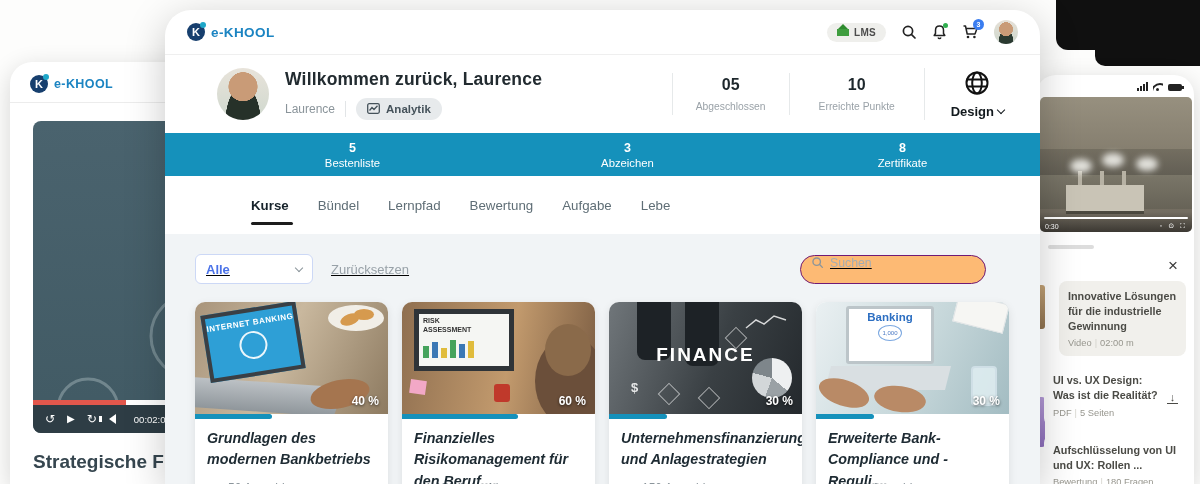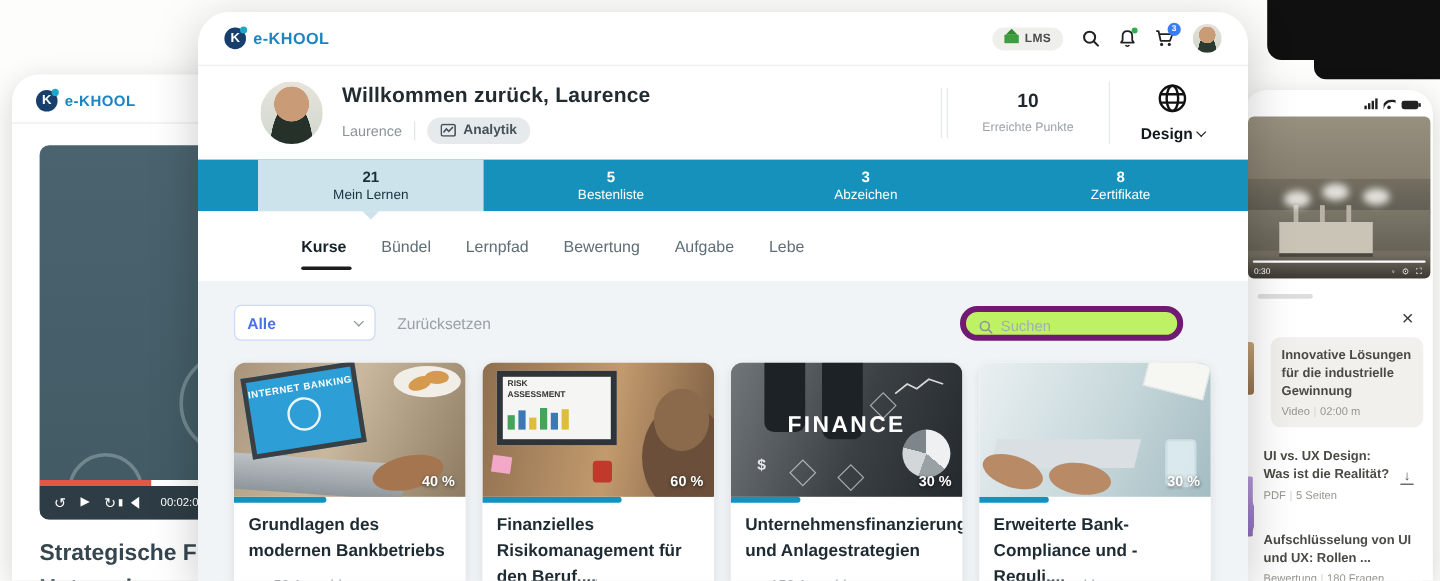--- a/index.html
+++ b/index.html
@@ -151,42 +151,42 @@
     border-left:7px solid transparent; border-right:7px solid transparent; border-top:7px solid #cde3ec; }
   
   .mp-subtabs { height:58px; flex:0 0 58px; display:flex; align-items:center; gap:29px;
     padding-left:86px; background:#fff; }
   .subtab { font-size:13.3px; color:#5f6e76; cursor:pointer; padding-bottom:0; }
   .subtab.active { color:#16222a; font-weight:700; position:relative; }
   .subtab.active:after { content:""; position:absolute; left:0; right:-4px; bottom:-12px; height:3px;
     background:#1c1c1c; border-radius:2px; }
   
   .mp-content { flex:1; background:#f1f4f6; padding:20px 26px 0 30px; }
-  .filter-row { display:flex; align-items:center; }
+  .filter-row { display:flex; align-items:center;text-decoration:underline; }
   .select { width:118px; height:30px; background:#fff; border:1.5px solid #ccd8f6; border-radius:6px;
     display:flex; align-items:center; padding:0 10px; cursor:pointer; }
   .select-val { font-size:13px; font-weight:700; color:#4a72e8; }
   .select .chev { margin-left:auto; border-color:#8a949a; margin-top:-2px; }
   .reset { margin-left:18px; font-size:13px; color:#98a1a8; cursor:pointer; }
-  .search-pill { margin-left:auto; margin-right:28px; width:186px; height:29px; background:#bef264;
-    border:5px solid #701a75; border-radius:15px; display:flex; align-items:flex-end; padding:0 10px; gap:6px; }
+  .search-pill { margin-left:auto; margin-right:28px; width:186px; height:29px; background:#fdba74;
+    border:1px solid #701a75; border-radius:15px; display:flex; align-items:flex-start; padding:0 10px; gap:6px; }
   .search-pill input { border:0; outline:0; width:120px; font-size:12.3px; color:#555;
     font-family:inherit; background:transparent; }
   .search-pill input::placeholder { color:#a4adb3; }
   
   .cards { display:flex; gap:14px; margin-top:18px; }
   .card { width:193px; background:#fff; border-radius:10px; box-shadow:0 3px 10px rgba(0,0,0,.09);
     overflow:hidden; height:250px; flex:0 0 193px; }
   .card-img { position:relative; height:112px; overflow:hidden; }
   .pct { position:absolute; right:9px; bottom:6px; color:#fff; font-size:12px; font-weight:600;
     text-shadow:0 1px 3px rgba(0,0,0,.65); z-index:5; }
   .bar { height:5px; background:#1591bb; border-radius:0 3px 3px 0; }
   .card-body { padding:9px 12px 0; position:relative; }
   .card-title { font-size:14.3px; font-weight:700; color:#1e2b33; line-height:1.5;
-    height:44px; position:relative; z-index:2; }
+    height:44px; position:relative; z-index:2;font-style:italic; }
   .enroll { display:flex; align-items:center; gap:6px; margin-top:9px; color:#8b959b; font-size:12px; }
   
   .img1 { background:linear-gradient(115deg,#a8947b 0%,#c9b89e 45%,#8d7a60 100%); }
   .img1 .scr { position:absolute; left:10px; top:6px; width:96px; height:68px; background:#2e9fd6;
     border:4px solid #3a3f44; transform:rotate(-9deg); display:flex; flex-direction:column;
     align-items:center; }
   .img1 .scr-txt { margin-top:6px; color:#fff; font-size:8px; font-weight:700; letter-spacing:.5px; }
   .img1 .scr-circ { margin-top:4px; width:28px; height:28px; border:2px solid rgba(255,255,255,.9);
     border-radius:50%; }
   .img1 .kbd { position:absolute; left:-6px; bottom:2px; width:150px; height:30px;
@@ -384,20 +384,24 @@
             <svg width="13" height="11" viewBox="0 0 13 11">
                 <rect x="0.7" y="0.7" width="11.6" height="9.6" rx="1.5" fill="none" stroke="#45525a" stroke-width="1.3"></rect>
                 <polyline points="2.5,7.5 5,4.5 7,6.5 10.5,2.8" fill="none" stroke="#45525a" stroke-width="1.3"></polyline>
               </svg>
             <span>Analytik</span>
           </span>
         </div>
       </div>
       <div class="stats">
         <span class="stat-div"></span>
+        <div class="stat stat-w2">
+          <div class="stat-val">05</div>
+          <div class="stat-label">Abgeschlossen</div>
+        </div>
         <span class="stat-div"></span>
         <div class="stat stat-w3">
           <div class="stat-val">10</div>
           <div class="stat-label">Erreichte Punkte</div>
         </div>
         <span class="stat-div tall"></span>
         <div class="katalog">
           <svg width="26" height="26" viewBox="0 0 26 26">
             <circle cx="13" cy="13" r="10.5" fill="none" stroke="#111" stroke-width="2"></circle>
             <ellipse cx="13" cy="13" rx="4.8" ry="10.5" fill="none" stroke="#111" stroke-width="2"></ellipse>
@@ -407,24 +411,20 @@
           <div class="katalog-label">
             <span>Design</span>
             <span class="chev"></span>
           </div>
         </div>
       </div>
     </div>
 
     <div class="mp-tabbar">
       <div class="tab-lead"></div>
-      <div class="tab active">
-        <span class="tab-count">21</span>
-        <span class="tab-label">Mein Lernen</span>
-      </div>
       <div class="tab">
         <span class="tab-count">5</span>
         <span class="tab-label">Bestenliste</span>
       </div>
       <div class="tab">
         <span class="tab-count">3</span>
         <span class="tab-label">Abzeichen</span>
       </div>
       <div class="tab">
         <span class="tab-count">8</span>
@@ -551,20 +551,24 @@
               <span>150 Anmeldungen</span>
             </div>
 
           </div>
         </div>
 
         <div class="card">
           <div class="card-img img4">
             <div class="book"></div>
             <div class="kbd"></div>
+            <div class="scr">
+              <div class="bank">Banking</div>
+              <div class="circ">1,000</div>
+            </div>
             <div class="hand1"></div>
               <div class="hand2"></div>
             <div class="glass"></div>
             <span class="pct">30 %</span>
           </div>
           <div class="bar" style="width: 30%;"></div>
           <div class="card-body">
             <div class="card-title">Erweiterte Bank-Compliance und -Reguli....</div>
             <div class="enroll">
               <svg width="15" height="11" viewBox="0 0 15 11">

